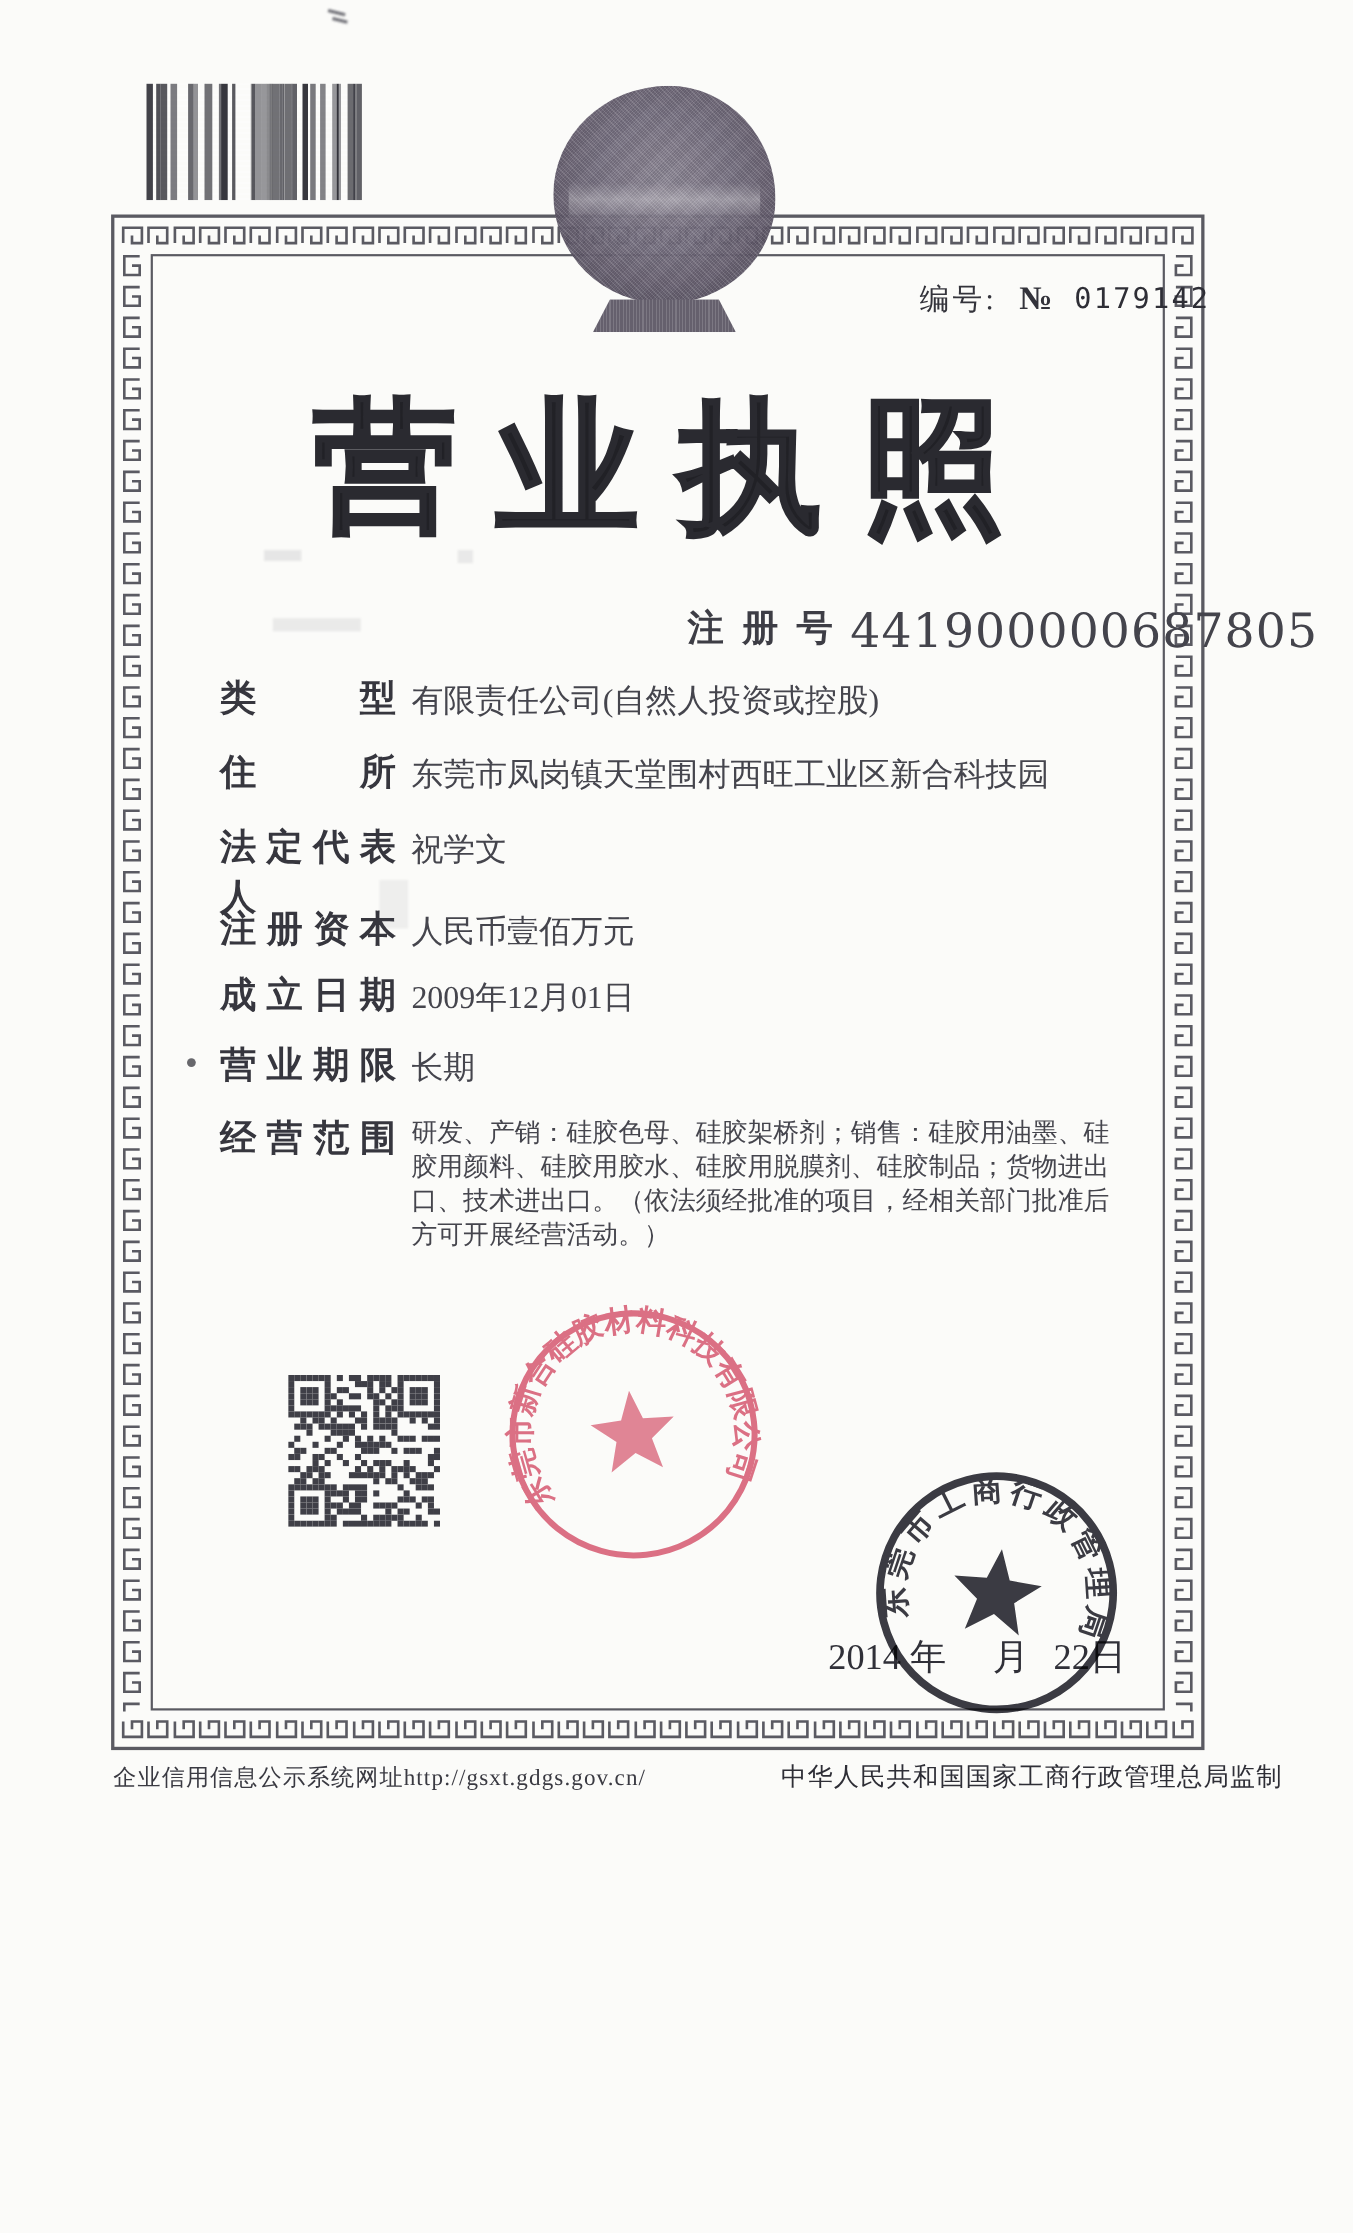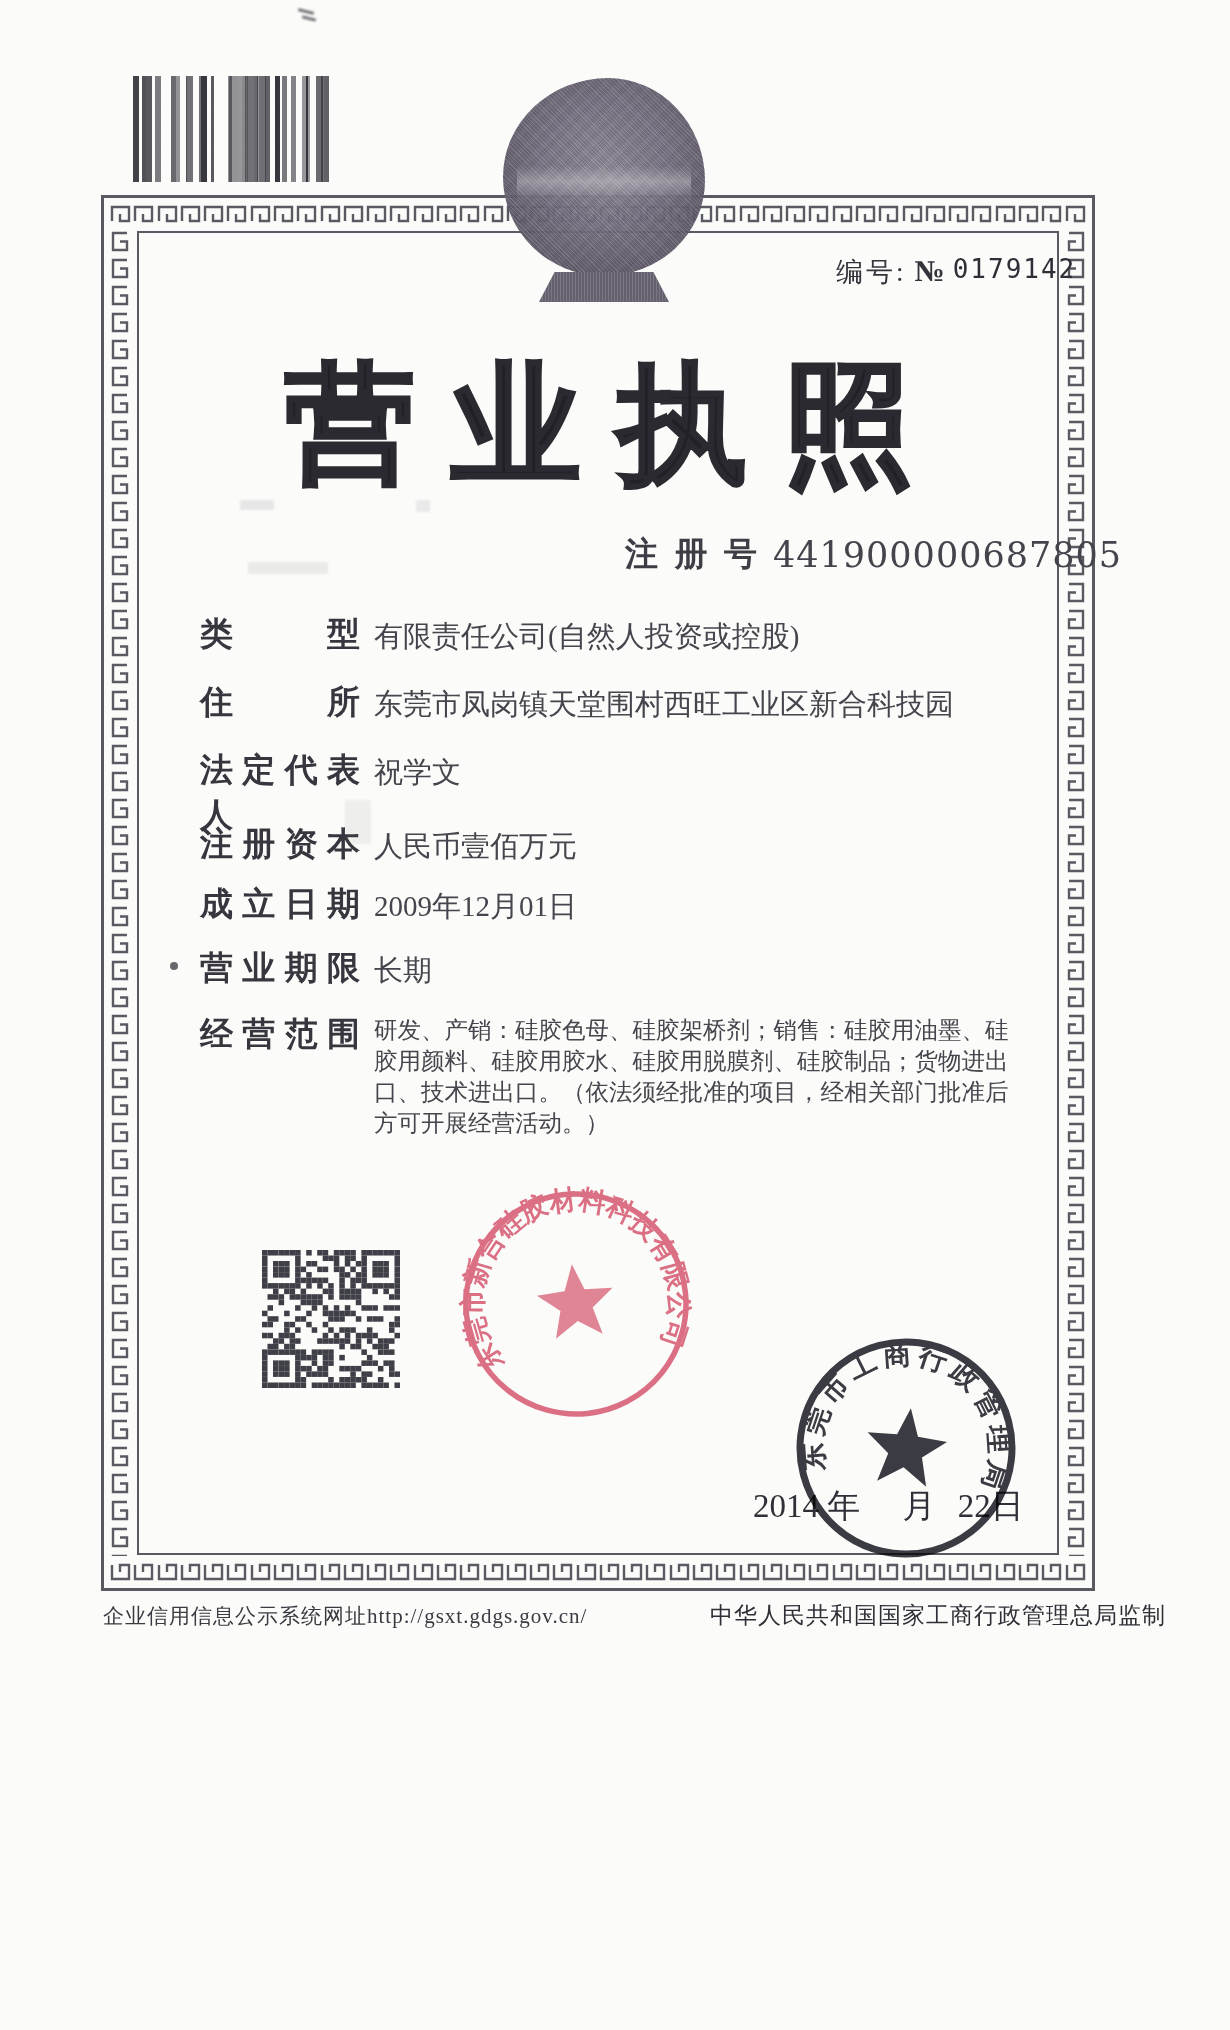--- a/index.html
+++ b/index.html
@@ -30,33 +30,33 @@
          border:3px solid #5a5a62;z-index:1;}
   .frame-inner{position:absolute;inset:33px;border:2px solid #5a5a62;}
   .ps{position:absolute;display:flex;overflow:hidden;justify-content:space-between;}
   .ps-top{left:5px;right:5px;top:2px;height:28px;}
   .ps-bottom{left:5px;right:5px;bottom:2px;height:28px;transform:scaleY(-1);}
   .ps-left{top:32px;bottom:32px;left:2px;width:28px;flex-direction:column;}
   .ps-right{top:32px;bottom:32px;right:2px;width:28px;flex-direction:column;transform:scaleX(-1);}
   .bp-unit{flex:0 0 auto;}
 
   
-  .serial{position:absolute;left:836px;top:254px;display:flex;align-items:flex-start;gap:8px;color:#33333b;z-index:2;}
+  .serial{position:absolute;left:836px;top:254px;display:flex;align-items:center;gap:20px;color:#33333b;z-index:2;}
   .serial .s-label{font-size:27px;letter-spacing:3px;}
   .serial .s-no{font-size:30px;font-weight:700;}
   .serial .s-num{font-size:26px;font-family:"DejaVu Sans Mono","Liberation Mono",monospace;letter-spacing:2px;color:#2e2e36;}
 
   .title{position:absolute;left:140px;top:338px;width:918px;text-align:center;
          font-size:130px;font-weight:900;letter-spacing:36px;text-indent:36px;color:#212126;
          -webkit-text-stroke:2.5px #2a2a30;z-index:2;}
 
-  .regno{position:absolute;left:625px;top:532px;display:flex;align-items:center;z-index:2;}
+  .regno{position:absolute;left:625px;top:549px;display:flex;align-items:flex-start;z-index:2;}
   .regno-label{display:inline-block;width:132px;font-size:33px;font-weight:600;color:#3d3d45;
                text-align:justify;text-align-last:justify;}
-  .regno-value{margin-left:16px;font-size:35px;font-family:"DejaVu Serif",serif;letter-spacing:1px;color:#44444c;}
+  .regno-value{margin-left:16px;font-size:43px;font-family:"DejaVu Serif",serif;letter-spacing:1px;color:#44444c;}
 
   .fields{position:absolute;left:0;top:0;width:100%;height:100%;z-index:2;}
   .field{position:absolute;left:200px;width:870px;}
   .field:nth-of-type(1){top:612px}
   .field:nth-of-type(2){top:680px}
   .field:nth-of-type(3){top:748px}
   .field:nth-of-type(4){top:822px}
   .field:nth-of-type(5){top:882px}
   .field:nth-of-type(6){top:946px}
   .field:nth-of-type(7){top:1012px}

